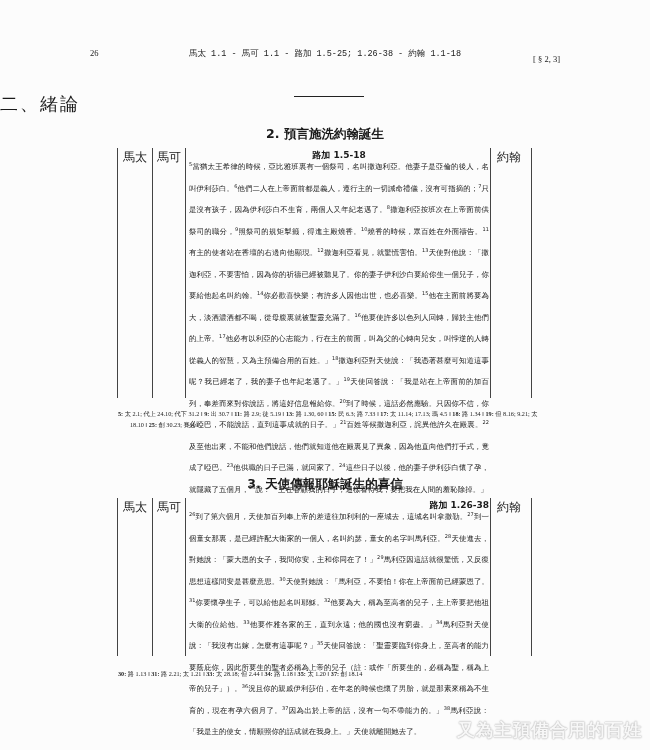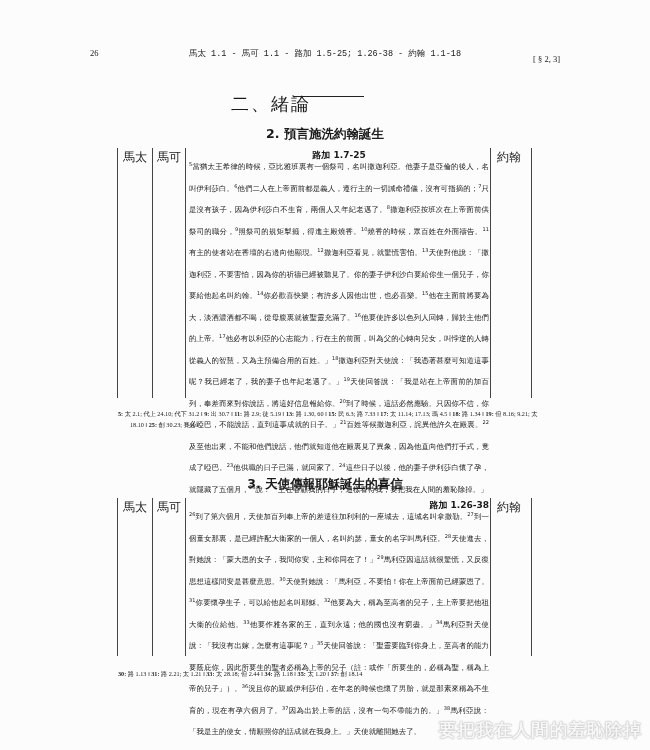--- a/index.html
+++ b/index.html
@@ -26,21 +26,21 @@
     }
     .running-head .page-no { position: absolute; left: 0; top: 0; }
     .running-head .center { position: absolute; left: 0; right: 0; text-align: center; top: 0; font-family: Liberation Mono, monospace; }
     .running-head .section-ref { position: absolute; right: 0; top: 6px; }
 
     .chapter-title {
       position: absolute;
       top: 92px;
       left: 0;
       width: 542px;
-      text-align: center;
+      text-align: left;
       font-size: 18px;
       font-family: "DejaVu Sans", sans-serif;
       letter-spacing: 2px;
     }
     .chapter-rule {
       position: absolute;
       top: 96px;
       left: 294px;
       width: 70px;
       height: 1px;
@@ -131,21 +131,21 @@
 
 <div class="synopsis" style="top:148px; height:250px;">
   <div class="vline" style="left:0; height:250px;"></div>
   <div class="vline" style="left:35px; height:250px;"></div>
   <div class="vline" style="left:68px; height:250px;"></div>
   <div class="vline" style="left:373px; height:250px;"></div>
   <div class="vline" style="left:414px; height:250px;"></div>
 
   <span class="col-head" style="left:6px;">馬太</span>
   <span class="col-head" style="left:40px;">馬可</span>
-  <span class="col-head main" style="left:72px; width:300px; text-align:center;">路加 1.7-25</span>
+  <span class="col-head main" style="left:72px; width:300px; text-align:center;">路加 1.5-18</span>
   <span class="col-head" style="left:380px;">約翰</span>
 
   <div class="passage" id="passage-0" style="top:8px;"><span><sup>5</sup>當猶太王希律的時候，亞比雅班裏有一個祭司，名叫撒迦利亞。他妻子是亞倫的後人，名叫伊利莎白。</span><span><sup>6</sup>他們二人在上帝面前都是義人，遵行主的一切誡命禮儀，沒有可指摘的；</span><span><sup>7</sup>只是沒有孩子，因為伊利莎白不生育，兩個人又年紀老邁了。</span><span><sup>8</sup>撒迦利亞按班次在上帝面前供祭司的職分，</span><span><sup>9</sup>照祭司的規矩掣籤，得進主殿燒香。</span><span><sup>10</sup>燒香的時候，眾百姓在外面禱告。</span><span><sup>11</sup>有主的使者站在香壇的右邊向他顯現。</span><span><sup>12</sup>撒迦利亞看見，就驚慌害怕。</span><span><sup>13</sup>天使對他說：「撒迦利亞，不要害怕，因為你的祈禱已經被聽見了。你的妻子伊利沙白要給你生一個兒子，你要給他起名叫約翰。</span><span><sup>14</sup>你必歡喜快樂；有許多人因他出世，也必喜樂。</span><span><sup>15</sup>他在主面前將要為大，淡酒濃酒都不喝，從母腹裏就被聖靈充滿了。</span><span><sup>16</sup>他要使許多以色列人回轉，歸於主他們的上帝。</span><span><sup>17</sup>他必有以利亞的心志能力，行在主的前面，叫為父的心轉向兒女，叫悖逆的人轉從義人的智慧，又為主預備合用的百姓。」</span><span><sup>18</sup>撒迦利亞對天使說：「我憑著甚麼可知道這事呢？我已經老了，我的妻子也年紀老邁了。」</span><span><sup>19</sup>天使回答說：「我是站在上帝面前的加百列，奉差而來對你說話，將這好信息報給你。</span><span><sup>20</sup>到了時候，這話必然應驗。只因你不信，你必啞巴，不能說話，直到這事成就的日子。」</span><span><sup>21</sup>百姓等候撒迦利亞，詫異他許久在殿裏。</span><span><sup>22</sup>及至他出來，不能和他們說話，他們就知道他在殿裏見了異象，因為他直向他們打手式，竟成了啞巴。</span><span><sup>23</sup>他供職的日子已滿，就回家了。</span><span><sup>24</sup>這些日子以後，他的妻子伊利莎白懷了孕，就隱藏了五個月，</span><span><sup>25</sup>說：「主在眷顧我的日子，這樣看待我，要把我在人間的羞恥除掉。」</span></div>
 </div>
 
 <div class="refs" id="refs-0" style="top:408px;"><span><b>5: </b>太 2.1; 代上 24.10; 代下 31.2</span> ‖ <span><b>9: </b>出 30.7</span> ‖ <span><b>11: </b>路 2.9; 徒 5.19</span> ‖ <span><b>13: </b>路 1.30, 60</span> ‖ <span><b>15: </b>民 6.3; 路 7.33</span> ‖ <span><b>17: </b>太 11.14; 17.13; 瑪 4.5</span> ‖ <span><b>18: </b>路 1.34</span> ‖ <span><b>19: </b>但 8.16; 9.21; 太 18.10</span> ‖ <span><b>25: </b>創 30.23; 賽 4.1</span></div>
 
 <div class="section-title" style="top:476px;">3. 天使傳報耶穌誕生的喜信</div>
 
 <div class="synopsis" style="top:498px; height:158px;">
@@ -158,13 +158,13 @@
   <span class="col-head" style="left:6px;">馬太</span>
   <span class="col-head" style="left:40px;">馬可</span>
   <span class="col-head main" style="left:72px; width:300px; text-align:right;">路加 1.26-38</span>
   <span class="col-head" style="left:380px;">約翰</span>
 
   <div class="passage" id="passage-1" style="top:8px;"><span><sup>26</sup>到了第六個月，天使加百列奉上帝的差遣往加利利的一座城去，這城名叫拿撒勒。</span><span><sup>27</sup>到一個童女那裏，是已經許配大衛家的一個人，名叫約瑟，童女的名字叫馬利亞。</span><span><sup>28</sup>天使進去，對她說：「蒙大恩的女子，我問你安，主和你同在了！」</span><span><sup>29</sup>馬利亞因這話就很驚慌，又反復思想這樣問安是甚麼意思。</span><span><sup>30</sup>天使對她說：「馬利亞，不要怕！你在上帝面前已經蒙恩了。</span><span><sup>31</sup>你要懷孕生子，可以給他起名叫耶穌。</span><span><sup>32</sup>他要為大，稱為至高者的兒子，主上帝要把他祖大衛的位給他。</span><span><sup>33</sup>他要作雅各家的王，直到永遠；他的國也沒有窮盡。」</span><span><sup>34</sup>馬利亞對天使說：「我沒有出嫁，怎麼有這事呢？」</span><span><sup>35</sup>天使回答說：「聖靈要臨到你身上，至高者的能力要蔭庇你，因此所要生的聖者必稱為上帝的兒子（註：或作「所要生的，必稱為聖，稱為上帝的兒子」）。</span><span><sup>36</sup>況且你的親戚伊利莎伯，在年老的時候也懷了男胎，就是那素來稱為不生育的，現在有孕六個月了。</span><span><sup>37</sup>因為出於上帝的話，沒有一句不帶能力的。」</span><span><sup>38</sup>馬利亞說：「我是主的使女，情願照你的話成就在我身上。」天使就離開她去了。</span></div>
 </div>
 
 <div class="refs" id="refs-1" style="top:668px;"><span><b>30: </b>路 1.13</span> ‖ <span><b>31: </b>路 2.21; 太 1.21</span> ‖ <span><b>33: </b>太 28.18; 但 2.44</span> ‖ <span><b>34: </b>路 1.18</span> ‖ <span><b>35: </b>太 1.20</span> ‖ <span><b>37: </b>創 18.14</span></div>
 
-<div class="watermark">要把我在人間的羞恥除掉</div>
+<div class="watermark">又為主預備合用的百姓</div>
 
 </body></html>

